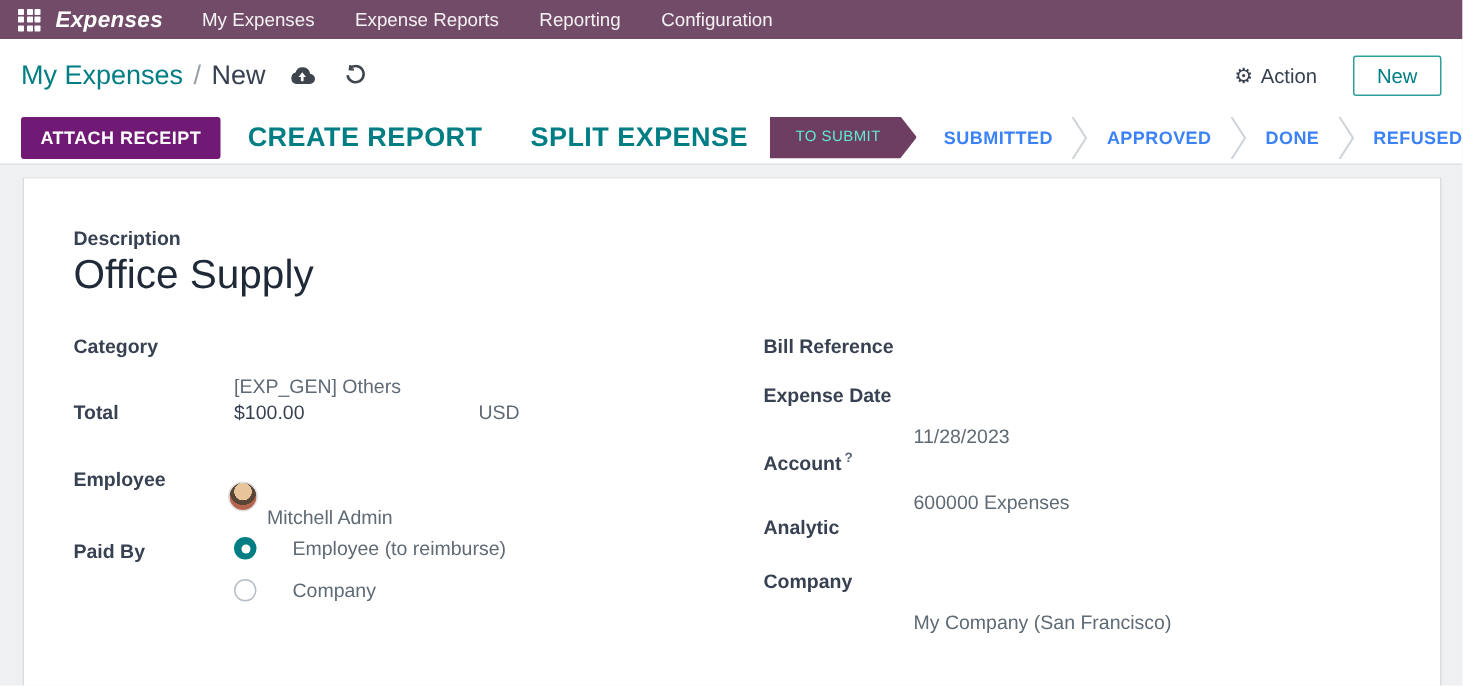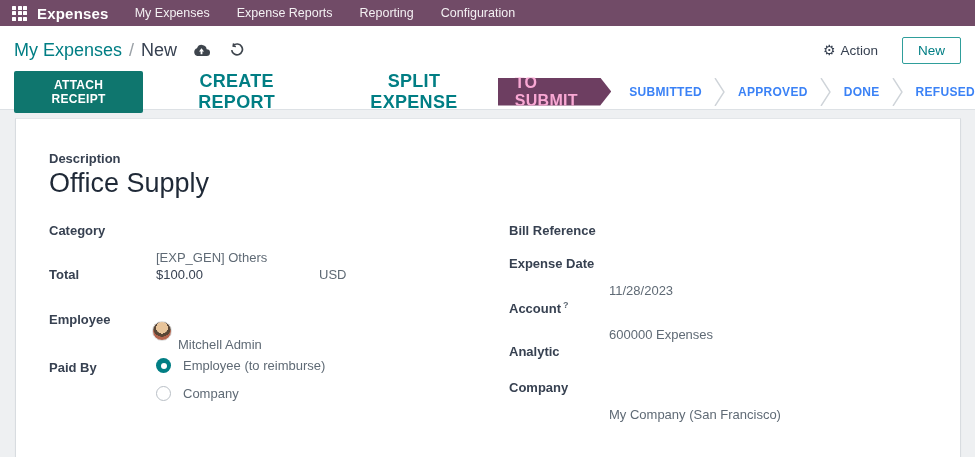--- a/index.html
+++ b/index.html
@@ -12,21 +12,21 @@
   }
 
   
   .navbar {
     height:26px; background:#714B67; display:flex; align-items:center;
     padding:0 8px; color:#fff;
   }
   .apps-grid { width:15px; height:15px; display:grid; grid-template-columns:repeat(3,1fr);
     gap:1.5px; margin:0 10px 0 4px; cursor:pointer; }
   .apps-grid span { background:#fff; border-radius:0.5px; }
-  .brand { font-size:15px; font-weight:700; margin-right:26px; letter-spacing:.2px; cursor:pointer; }
+  .brand { font-size:15px; font-weight:700; margin-right:26px; letter-spacing:.2px; cursor:pointer;font-style:italic; }
   .nav-item { font-size:12.5px; color:rgba(255,255,255,.92); margin-right:27px; cursor:pointer; }
 
   
   .control-panel {
     height:48px; background:#fff; display:flex; align-items:center; padding:0 14px;
   }
   .breadcrumb { display:flex; align-items:center; font-size:18px; gap:7px; }
   .bc-parent { color:#017E84; cursor:pointer; }
   .bc-sep { color:#9aa0a6; }
   .bc-current { color:#374151; }
@@ -39,30 +39,30 @@
     background:#fff; border:1px solid #2f9e9b; color:#017E84; font-size:13.5px;
     padding:5px 15px; border-radius:2px; cursor:pointer; font-family:inherit;
   }
 
   
   .button-bar {
     height:36px; background:#fff; border-bottom:1px solid #dde1e5;
     display:flex; align-items:center; padding-left:14px;
   }
   .btn-primary {
-    background:#0f766e; color:#fff; border:none; font-weight:700; font-size:12px;
+    background:#701a75; color:#fff; border:none; font-weight:700; font-size:12px;
     letter-spacing:.3px; padding:7px 13px; border-radius:2px; cursor:pointer; font-family:inherit;
   }
   .btn-flat {
     background:none; border:none; color:#017E84; font-weight:700; font-size:18px;
     letter-spacing:.3px; padding:7px 14px; margin-left:4px; cursor:pointer; font-family:inherit;
   }
   .statusbar { margin-left:auto; display:flex; align-items:stretch; height:28px; }
   .status-active {
-    background:#6d3e61; color:#f9a8d4; font-weight:700; font-size:16px; letter-spacing:.3px;
+    background:#6d3e61; color:#5eead4; font-weight:400; font-size:10px; letter-spacing:.3px;
     display:flex; align-items:center; padding:0 24px 0 17px; cursor:pointer;
     clip-path:polygon(0 0, calc(100% - 11px) 0, 100% 50%, calc(100% - 11px) 100%, 0 100%);
   }
   .status-step {
     color:#3b82f6; font-weight:700; font-size:12px; letter-spacing:.3px;
     display:flex; align-items:center; padding:0 18px; cursor:pointer; position:relative;
   }
   .status-step .chev {
     position:absolute; right:-5px; top:0; height:100%; width:11px;
   }
@@ -92,21 +92,21 @@
   .currency { color:#5f6a75; cursor:pointer; }
 
   .taxes-line { display:flex; justify-content:space-between; width:147px; margin-left:170px; padding-top:9px; color:#5f6a75; }
 
   .emp-line { display:flex; align-items:center; gap:6px; margin-left:-4px; cursor:pointer; }
   .avatar {
     width:20px; height:20px; border-radius:50%; flex-shrink:0; overflow:hidden;
     background:radial-gradient(circle at 50% 32%, #e8c49a 0 38%, #5a4636 39% 58%, #b5654e 59% 100%);
     border:1px solid #e0e0e0;
   }
-  .radio-row { display:flex; align-items:center; gap:12px; margin-bottom:13px; cursor:pointer;text-align:right; }
+  .radio-row { display:flex; align-items:center; gap:24px; margin-bottom:13px; cursor:pointer;text-align:right; }
   .radio { width:15px; height:15px; border-radius:50%; flex-shrink:0; position:relative; }
   .radio.on { background:#017E84; }
   .radio.on::after { content:""; position:absolute; inset:4.5px; background:#fff; border-radius:50%; }
   .radio.off { border:1px solid #b9bfc6; background:#fff; }
   .radio-label { color:#5f6a75; }
 
   .row-gap { height:12px; }
 </style>
 </head>
 <body>

